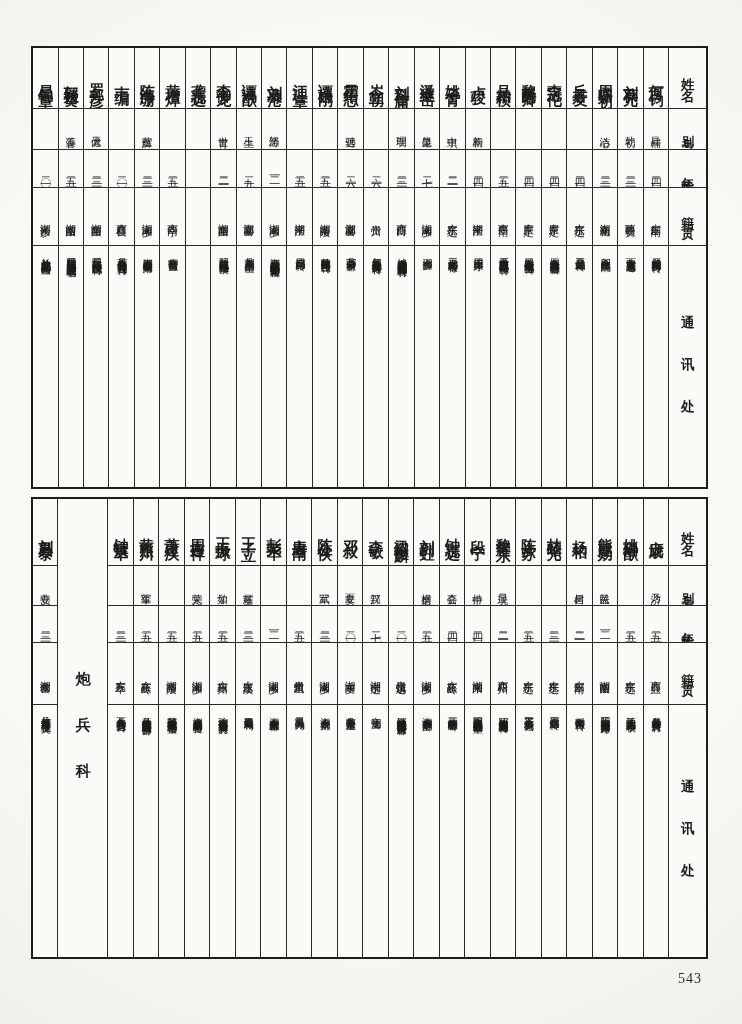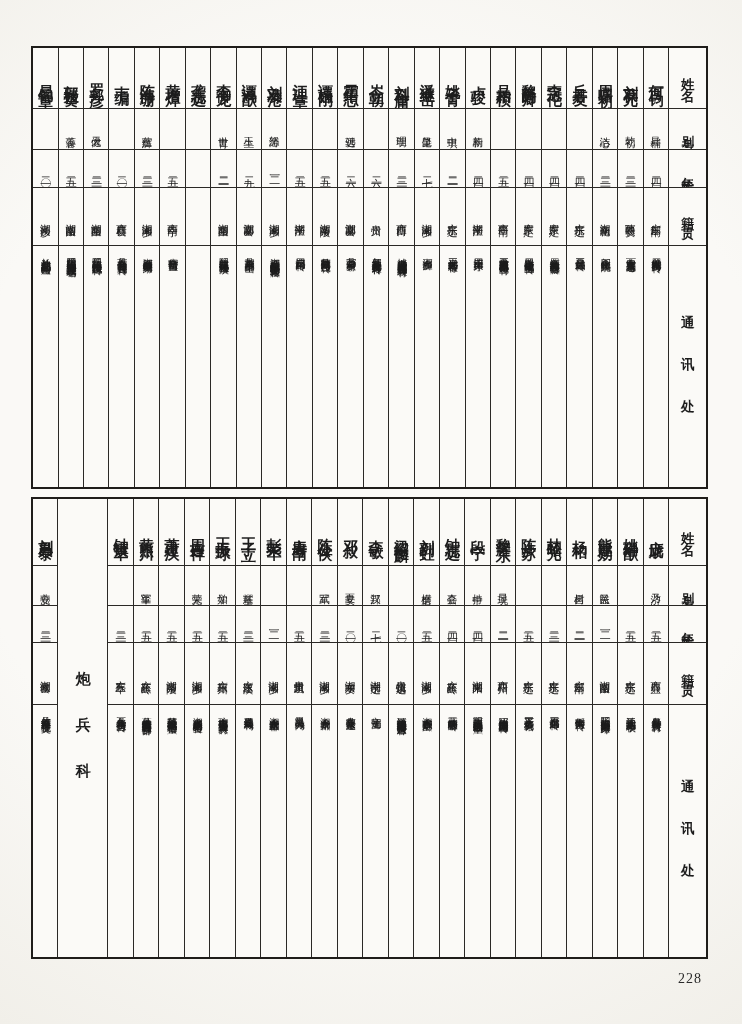--- a/index.html
+++ b/index.html
@@ -933,14 +933,14 @@
         </div>
         <div class="cell c-native">
           <span>湖南攸县</span>
         </div>
         <div class="cell c-addr">
           <span>攸县新市何厚丰转李桂茂交</span>
         </div>
       </div>
     </div>
 
-  <div class="page-number">228</div>
+  <div class="page-number">543</div>
 </div>
 
 </body></html>

